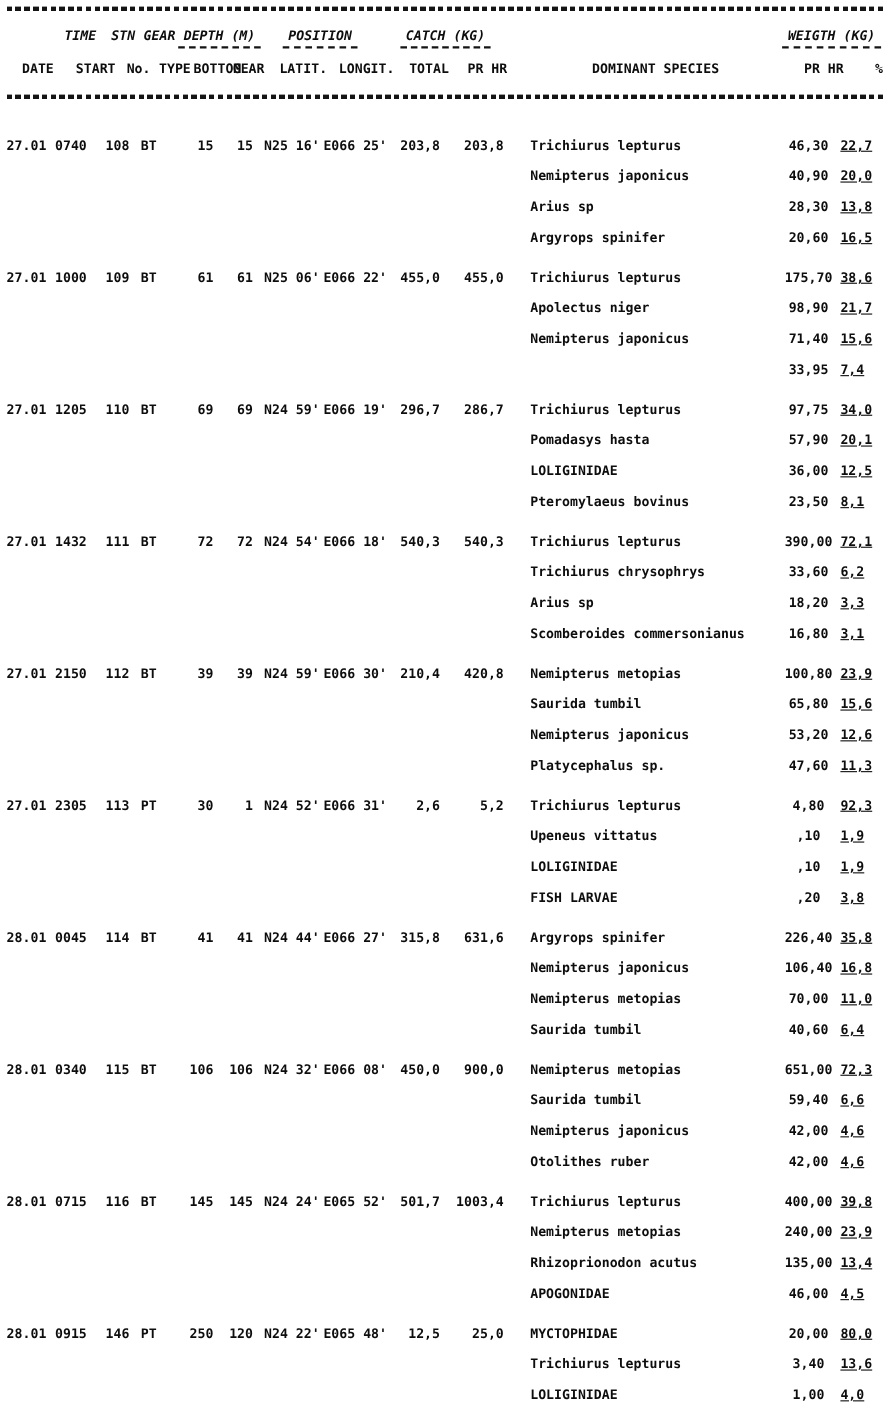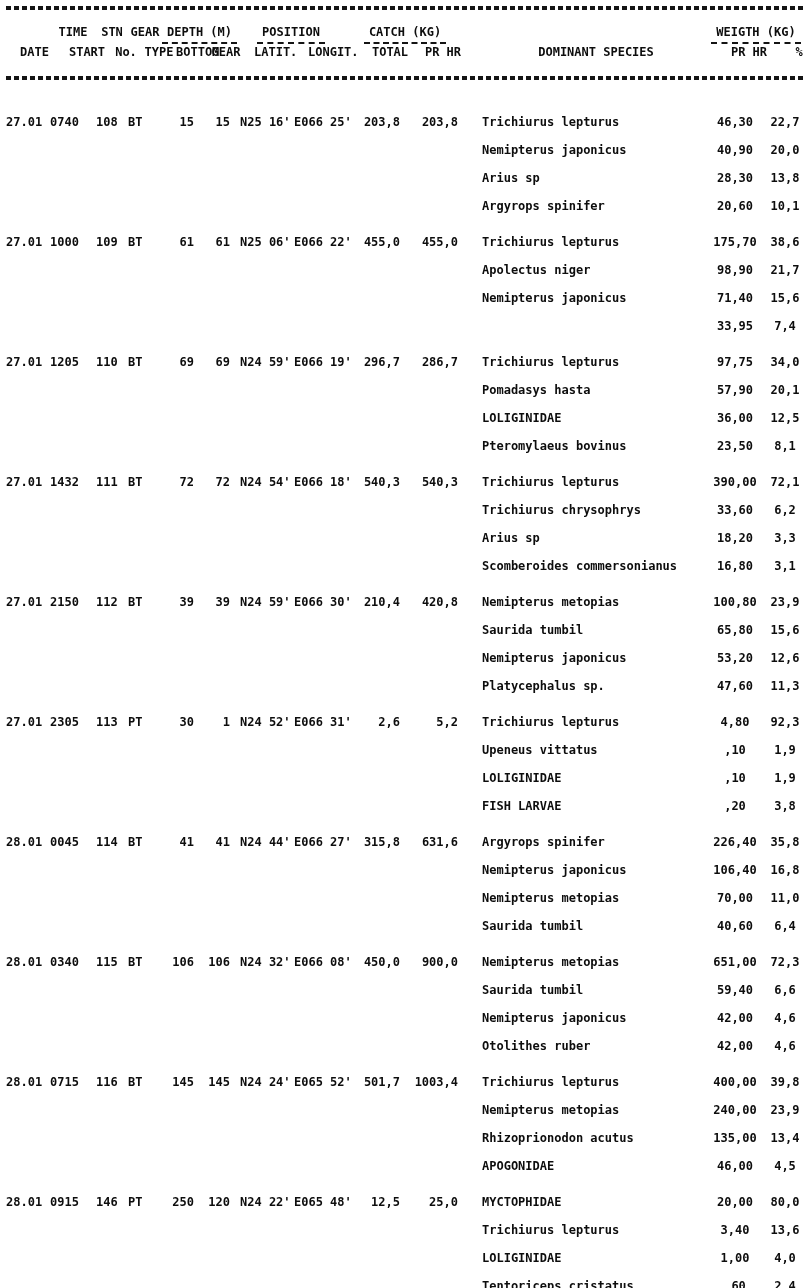--- a/index.html
+++ b/index.html
@@ -23,21 +23,21 @@
     width:800px;height:4px;
     background:repeating-linear-gradient(90deg,#141414 0 5px,transparent 5px 8px);
   }
   .rule.top{margin-bottom:14px;}
   .rule.header-bottom{margin-top:16px;margin-bottom:28px;}
   .grid13{
     display:grid;
     grid-template-columns:44px 46px 32px 34px 32px 36px 64px 58px 48px 58px 248px 58px 42px;
     width:800px;
   }
-  .hdr-group{line-height:16px;}
+  .hdr-group{line-height:16px;margin-bottom:10px;font-style:italic;}
   .hdr-sub{line-height:16px;padding-left:14px;}
   .hc{white-space:nowrap;}
   .center{text-align:center;}
   .right{text-align:right;}
   .left{text-align:left;}
   .span56{grid-column:5 / 7;}
   .span78{grid-column:7 / 9;}
   .span910{grid-column:9 / 11;}
   .span1213{grid-column:12 / 14;}
   .col1{grid-column:1}.col2{grid-column:2}.col3{grid-column:3}.col4{grid-column:4}
@@ -54,21 +54,21 @@
   
   .station{
     grid-auto-rows:28px;
     line-height:28px;
     margin-bottom:8px;
     white-space:nowrap;
   }
   .station .c{grid-row:1;}
   .sp.name{grid-column:11;}
   .sp.w{grid-column:12;text-align:center;}
-  .sp.p{grid-column:13;text-align:center;}
+  .sp.p{grid-column:13;text-align:left;text-decoration:underline;}
   .r1{grid-row:1}.r2{grid-row:2}.r3{grid-row:3}.r4{grid-row:4}
 </style>
 </head>
 <body>
 
 <div class="page">
 
   <div class="rule top"></div>
 
   <div class="grid13 hdr-group">
@@ -119,21 +119,21 @@
       <div class="sp name r2 pad-sp">Nemipterus japonicus</div>
       <div class="sp w r2">40,90</div>
       <div class="sp p r2">20,0</div>
 
       <div class="sp name r3 pad-sp">Arius sp</div>
       <div class="sp w r3">28,30</div>
       <div class="sp p r3">13,8</div>
 
       <div class="sp name r4 pad-sp">Argyrops spinifer</div>
       <div class="sp w r4">20,60</div>
-      <div class="sp p r4">10,1</div>
+      <div class="sp p r4">16,5</div>
     </section>
 
     <section class="grid13 station">
       <div class="c col1">27.01</div>
       <div class="c col2">1000</div>
       <div class="c col3">109</div>
       <div class="c col4">BT</div>
       <div class="c col5 right">61</div>
       <div class="c col6 right">61</div>
       <div class="c col7 pad-lat">N25 06'</div>

